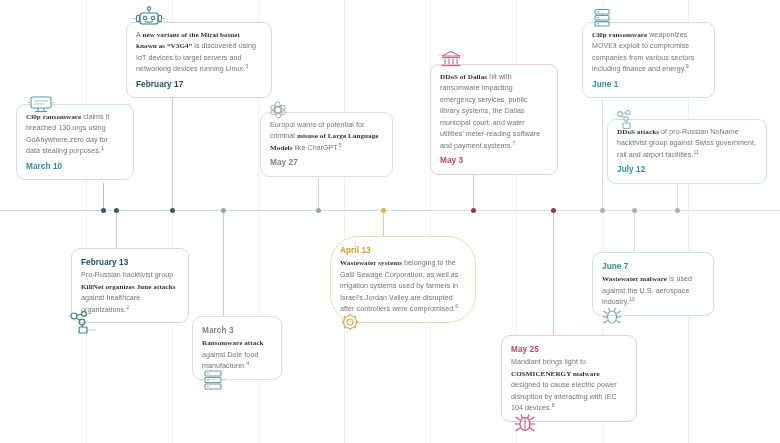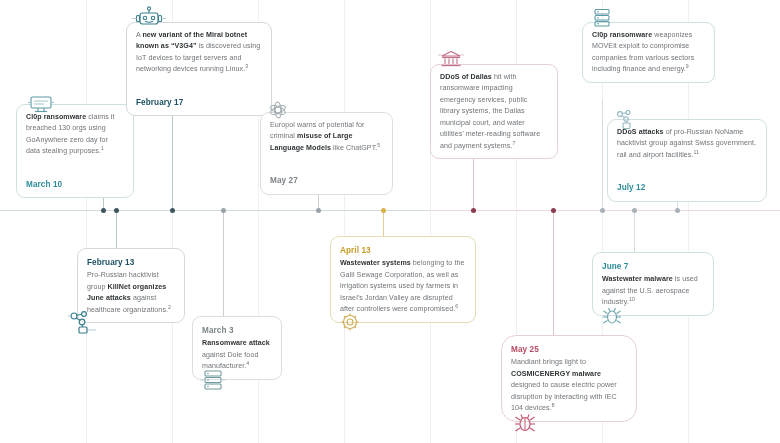--- a/index.html
+++ b/index.html
@@ -23,27 +23,27 @@
     box-sizing:border-box;
     border:1px solid #d9dde1;
     border-radius:9px;
     background:#fff;
     padding:7px 9px 6px 9px;
     font-size:7.1px;
     line-height:1.62;
     color:#6f7479;
     letter-spacing:.01em;
   }
-  .card b{font-weight:bold;color:#2f3437;}
+  .card b{font-weight:bold;color:#2f3437;font-family:Liberation Serif, serif;}
   .card .date{
     font-weight:bold;font-size:8.2px;letter-spacing:.01em;
     display:block;
   }
   .card .date.top{margin-bottom:1px;}
-  .card .date.bot{margin-top:20px;}
+  .card .date.bot{margin-top:2px;}
   .card p{margin:0;}
   sup{font-size:5.2px;vertical-align:super;line-height:0;}
 
   
   .t-teal{border-color:#cfe0e2;}
   .t-teal .date{color:#2e8d9c;}
   .t-grey{border-color:#dcdee0;}
   .t-grey .date{color:#7d8487;}
   .t-pink{border-color:#e7cfd6;}
   .t-pink .date{color:#b64a63;}
@@ -116,21 +116,21 @@
       <line x1="6" y1="6" x2="20" y2="6" stroke="#9ec4cb" stroke-width="1"></line>
       <line x1="6" y1="9" x2="16" y2="9" stroke="#9ec4cb" stroke-width="1"></line>
       <line x1="10" y1="13" x2="10" y2="16" stroke="#5d9aa6" stroke-width="1.1"></line>
       <line x1="16" y1="13" x2="16" y2="16" stroke="#5d9aa6" stroke-width="1.1"></line>
       <line x1="7" y1="16.5" x2="19" y2="16.5" stroke="#5d9aa6" stroke-width="1.1"></line>
       <line x1="0" y1="7.5" x2="3" y2="7.5" stroke="#9ec4cb" stroke-width="1"></line>
       <line x1="23" y1="7.5" x2="26" y2="7.5" stroke="#9ec4cb" stroke-width="1"></line>
     </svg>
   </div>
 
-  <div class="card t-dark" style="left:77px;top:248px;width:108px;">
+  <div class="card t-dark" style="left:71px;top:248px;width:118px;">
     <span class="date top">February 13</span>
     <p>Pro-Russian hacktivist group <b>KillNet organizes June attacks</b> against healthcare organizations.<sup>2</sup></p>
   </div>
   <div class="icon" style="left:68px;top:311px;">
     <svg width="28" height="24" viewBox="0 0 28 24">
       <circle cx="6" cy="5" r="3" fill="none" stroke="#3b7f8c" stroke-width="1.2"></circle>
       <circle cx="16" cy="3" r="2.4" fill="none" stroke="#3b7f8c" stroke-width="1.2"></circle>
       <circle cx="14" cy="11" r="2.8" fill="none" stroke="#3b7f8c" stroke-width="1.2"></circle>
       <line x1="8.5" y1="4.3" x2="13.7" y2="3.3" stroke="#3b7f8c" stroke-width="1.1"></line>
       <line x1="8" y1="7" x2="12.4" y2="9.4" stroke="#3b7f8c" stroke-width="1.1"></line>
@@ -183,21 +183,21 @@
   </div>
   <div class="icon" style="left:266px;top:100px;">
     <svg width="24" height="20" viewBox="0 0 24 20">
       <circle cx="12" cy="10" r="3" fill="none" stroke="#a3adb1" stroke-width="1.1"></circle>
       <ellipse cx="12" cy="10" rx="8" ry="3.4" fill="none" stroke="#a3adb1" stroke-width="1" transform="rotate(25 12 10)"></ellipse>
       <ellipse cx="12" cy="10" rx="8" ry="3.4" fill="none" stroke="#a3adb1" stroke-width="1" transform="rotate(-25 12 10)"></ellipse>
       <ellipse cx="12" cy="10" rx="8" ry="3.4" fill="none" stroke="#a3adb1" stroke-width="1" transform="rotate(85 12 10)"></ellipse>
     </svg>
   </div>
 
-  <div class="card t-gold" style="left:330px;top:236px;width:146px;">
+  <div class="card t-gold" style="left:330px;top:236px;width:146px;border-radius:28px;">
     <span class="date top">April 13</span>
     <p><b>Wastewater systems</b> belonging to the Galil Sewage Corporation, as well as irrigation systems used by farmers in Israel’s Jordan Valley are disrupted after controllers were compromised.<sup>6</sup></p>
   </div>
   <div class="icon" style="left:338px;top:311px;">
     <svg width="24" height="22" viewBox="0 0 24 22">
       <circle cx="12" cy="11" r="6.5" fill="none" stroke="#cfae53" stroke-width="1.2"></circle>
       <circle cx="12" cy="11" r="3" fill="none" stroke="#cfae53" stroke-width="1.1"></circle>
       <g stroke="#cfae53" stroke-width="1.2">
         <line x1="12" y1="2.5" x2="12" y2="4.5"></line>
         <line x1="12" y1="17.5" x2="12" y2="19.5"></line>
@@ -206,36 +206,37 @@
         <line x1="6" y1="5" x2="7.4" y2="6.4"></line>
         <line x1="16.6" y1="15.6" x2="18" y2="17"></line>
         <line x1="18" y1="5" x2="16.6" y2="6.4"></line>
         <line x1="7.4" y1="15.6" x2="6" y2="17"></line>
       </g>
     </svg>
   </div>
 
   <div class="card t-pink" style="left:430px;top:64px;width:128px;">
     <p><b>DDoS of Dallas</b> hit with ransomware impacting emergency services, public library systems, the Dallas municipal court, and water utilities’ meter-reading software and payment systems.<sup>7</sup></p>
+    <span class="date bot">May 3</span>
   </div>
   <div class="icon" style="left:438px;top:49px;">
     <svg width="26" height="20" viewBox="0 0 26 20">
       <path d="M4 7 L13 2.5 L22 7 Z" fill="none" stroke="#c06f84" stroke-width="1.2" stroke-linejoin="round"></path>
       <line x1="4" y1="8.5" x2="22" y2="8.5" stroke="#c06f84" stroke-width="1.2"></line>
       <line x1="7" y1="9.5" x2="7" y2="15" stroke="#c06f84" stroke-width="1.1"></line>
       <line x1="11" y1="9.5" x2="11" y2="15" stroke="#c06f84" stroke-width="1.1"></line>
       <line x1="15" y1="9.5" x2="15" y2="15" stroke="#c06f84" stroke-width="1.1"></line>
       <line x1="19" y1="9.5" x2="19" y2="15" stroke="#c06f84" stroke-width="1.1"></line>
       <line x1="3.5" y1="16.5" x2="22.5" y2="16.5" stroke="#c06f84" stroke-width="1.3"></line>
       <line x1="0" y1="6" x2="4" y2="6" stroke="#e3c3cb" stroke-width="1"></line>
       <line x1="22" y1="6" x2="26" y2="6" stroke="#e3c3cb" stroke-width="1"></line>
     </svg>
   </div>
 
-  <div class="card t-pink" style="left:501px;top:335px;width:136px;border-radius:15px;">
+  <div class="card t-pink" style="left:501px;top:335px;width:136px;">
     <span class="date top">May 25</span>
     <p>Mandiant brings light to <b>COSMICENERGY malware</b> designed to cause electric power disruption by interacting with IEC 104 devices.<sup>8</sup></p>
   </div>
   <div class="icon" style="left:512px;top:411px;">
     <svg width="28" height="26" viewBox="0 0 28 26">
       <ellipse cx="13" cy="13" rx="5" ry="6.5" fill="none" stroke="#c4566f" stroke-width="1.2"></ellipse>
       <line x1="13" y1="7" x2="13" y2="19" stroke="#c4566f" stroke-width="1"></line>
       <g stroke="#c4566f" stroke-width="1.1">
         <line x1="8" y1="9" x2="3.5" y2="6"></line>
         <line x1="8" y1="13" x2="3" y2="13"></line>
@@ -244,20 +245,21 @@
         <line x1="18" y1="13" x2="23" y2="13"></line>
         <line x1="18" y1="17" x2="22.5" y2="20"></line>
         <line x1="10.5" y1="7.5" x2="9" y2="3.5"></line>
         <line x1="15.5" y1="7.5" x2="17" y2="3.5"></line>
       </g>
     </svg>
   </div>
 
   <div class="card t-teal" style="left:582px;top:22px;width:133px;">
     <p><b>Cl0p ransomware</b> weaponizes MOVEit exploit to compromise companies from various sectors including finance and energy.<sup>9</sup></p>
+    <span class="date bot">June 1</span>
   </div>
   <div class="icon" style="left:590px;top:8px;">
     <svg width="24" height="20" viewBox="0 0 24 20">
       <rect x="5" y="1.5" width="14" height="4.5" rx="1" fill="none" stroke="#5d9aa6" stroke-width="1.1"></rect>
       <rect x="5" y="7.5" width="14" height="4.5" rx="1" fill="none" stroke="#5d9aa6" stroke-width="1.1"></rect>
       <rect x="5" y="13.5" width="14" height="4.5" rx="1" fill="none" stroke="#5d9aa6" stroke-width="1.1"></rect>
       <circle cx="8" cy="3.8" r="0.8" fill="#5d9aa6"></circle>
       <circle cx="8" cy="9.8" r="0.8" fill="#5d9aa6"></circle>
       <circle cx="8" cy="15.8" r="0.8" fill="#5d9aa6"></circle>
     </svg>

